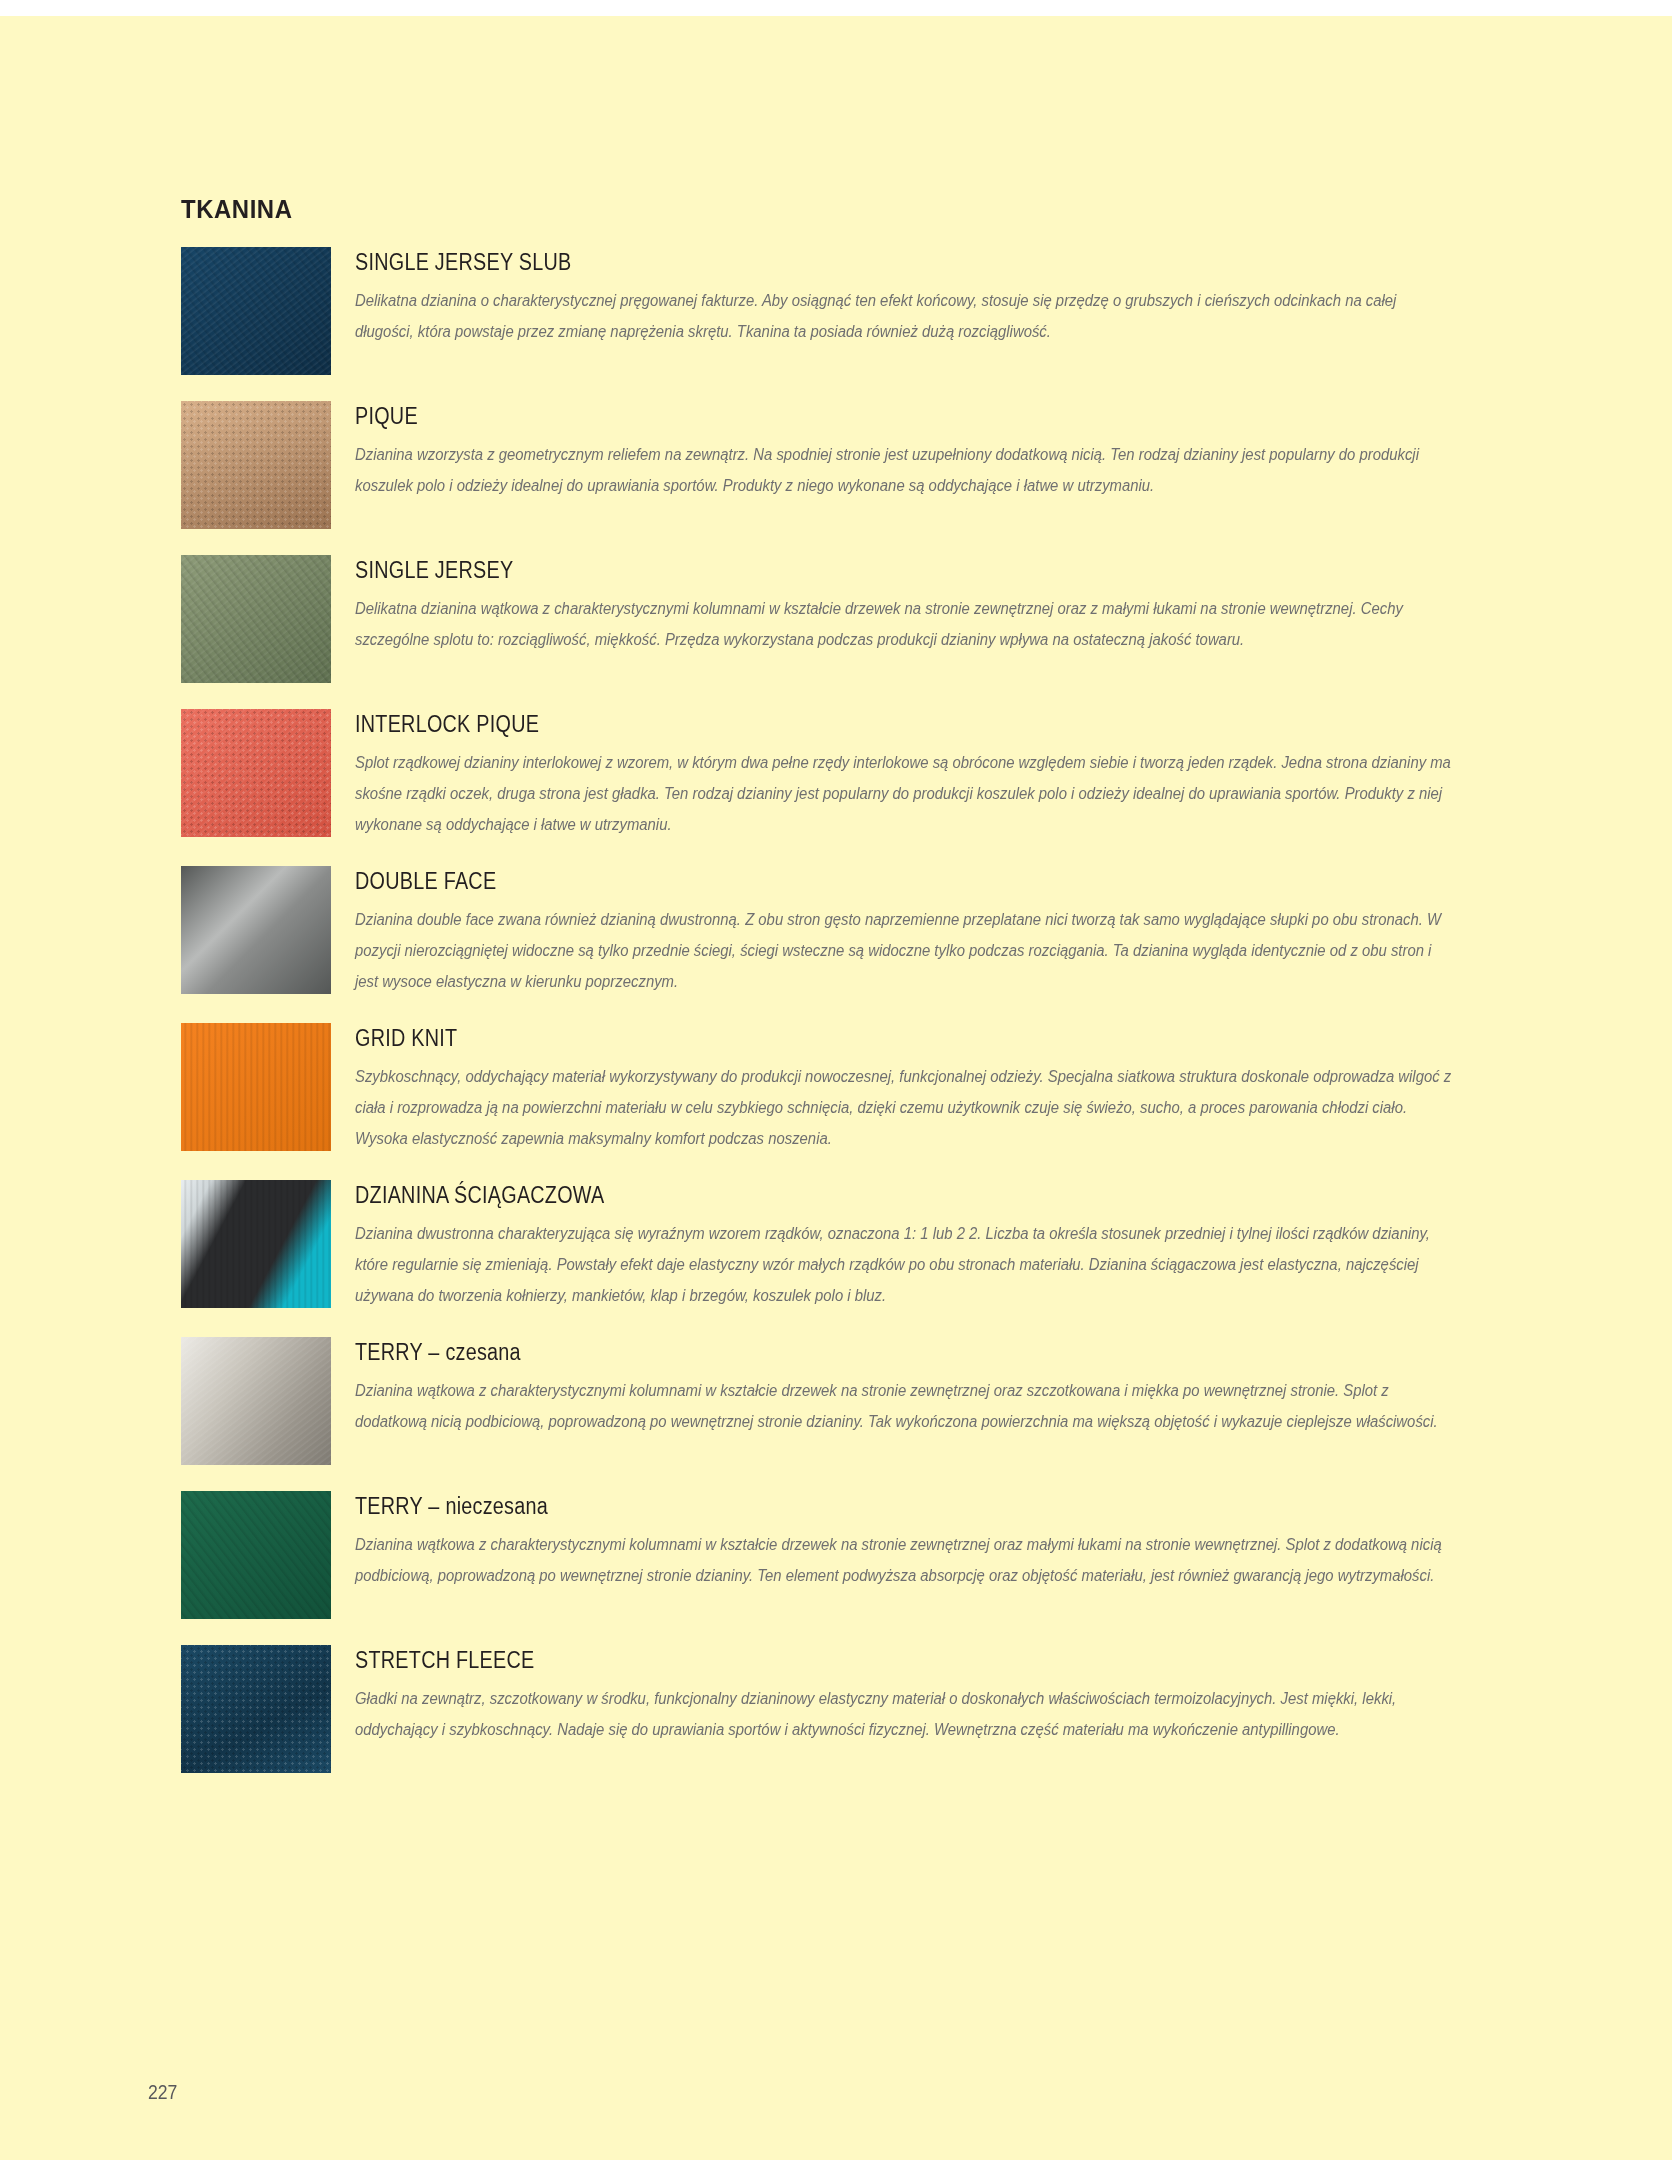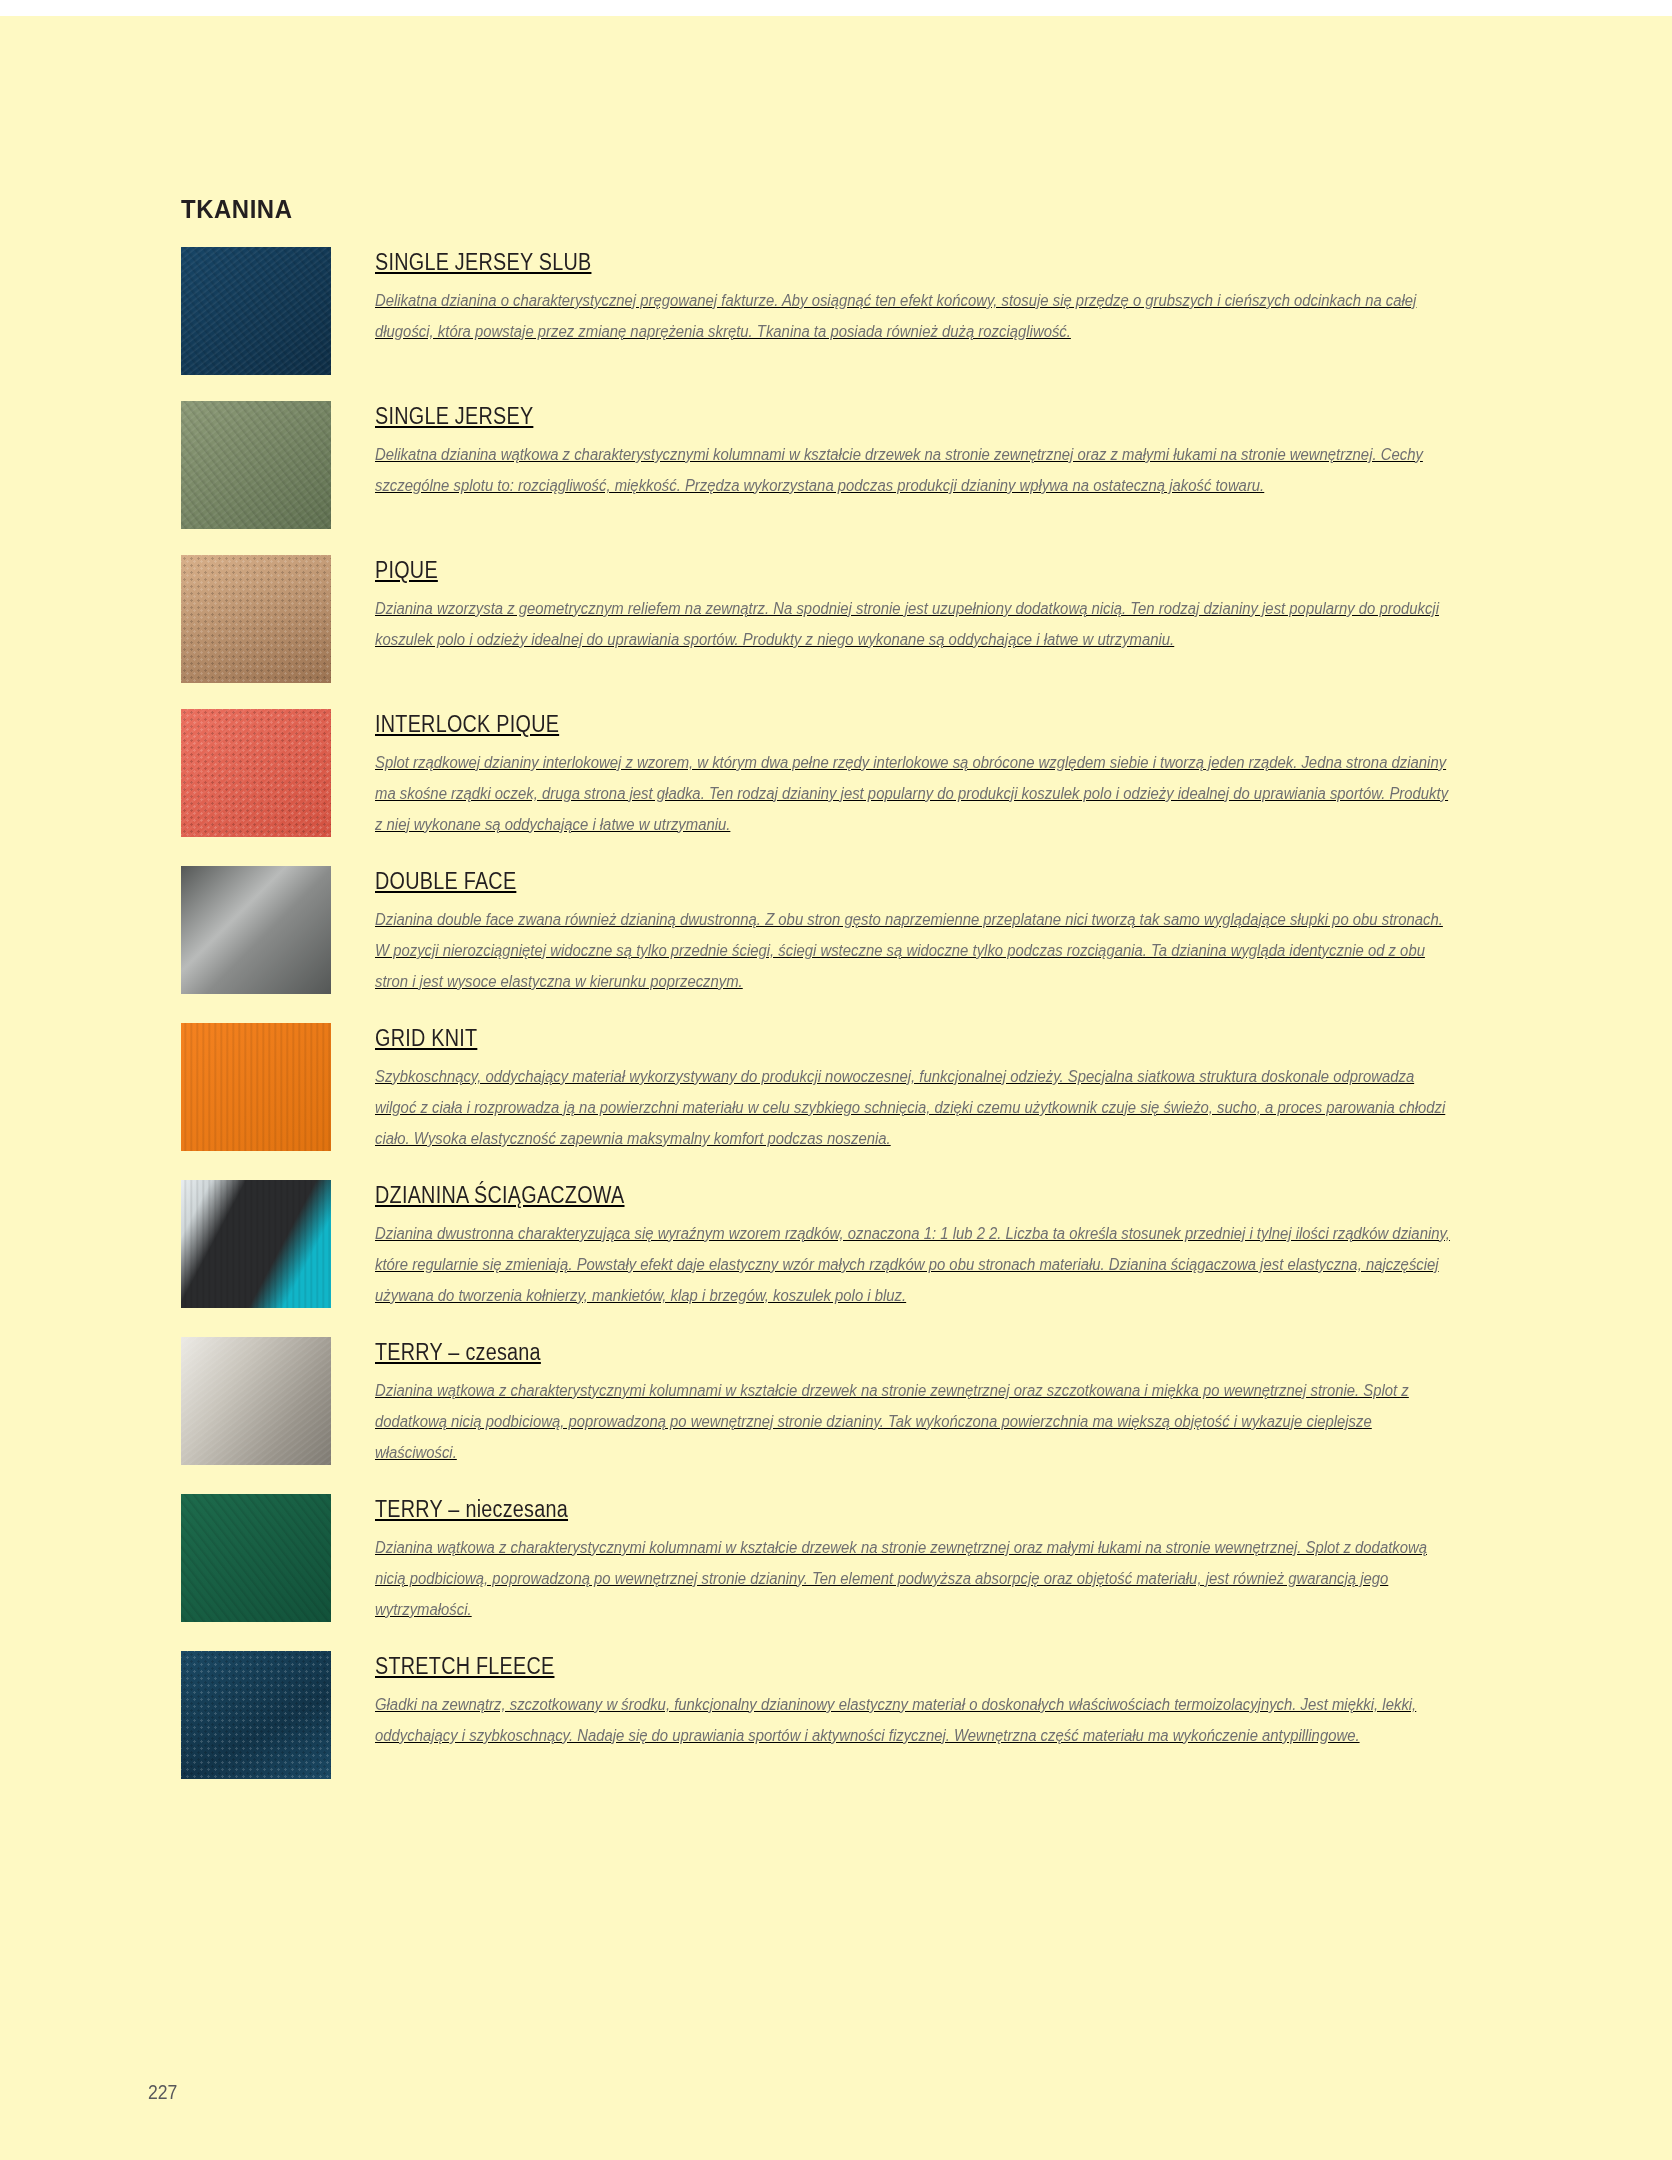--- a/index.html
+++ b/index.html
@@ -60,24 +60,23 @@
     overflow: hidden;
     background: #cccccc;
   }
 
   .swatch .tex {
     position: absolute;
     inset: 0;
   }
 
   .fabric-text {
-    padding-left: 44px;
+    padding-left: 24px;
     padding-top: 2px;
     flex: 1;
-    text-decoration: underline;
   }
 
   .fabric-name {
     font-family: "Liberation Sans", sans-serif;
     font-weight: 400;
     font-size: 23px;
     letter-spacing: 0.3px;
     color: #231f20;
     margin: 0 0 9px 0;
     transform: scaleX(0.86);
@@ -162,39 +161,39 @@
           <div class="swatch" style="background: linear-gradient(140deg, rgb(23, 69, 102) 0%, rgb(13, 45, 69) 100%);">
             <div class="tex diagA"></div>
             <div class="tex diagB"></div>
           </div>
           <div class="fabric-text">
             <div class="fabric-name">SINGLE JERSEY SLUB</div>
             <div class="fabric-desc">Delikatna dzianina o charakterystycznej pręgowanej fakturze. Aby osiągnąć ten efekt końcowy, stosuje się przędzę o grubszych i cieńszych odcinkach na całej długości, która powstaje przez zmianę naprężenia skrętu. Tkanina ta posiada również dużą rozciągliwość.</div>
           </div>
         </div>
         <div class="fabric-row">
+          <div class="swatch" style="background: linear-gradient(160deg, rgb(216, 176, 138) 0%, rgb(155, 115, 82) 100%);">
+            <div class="tex dots"></div>
+          </div>
+          <div class="fabric-text">
+            <div class="fabric-name">PIQUE</div>
+            <div class="fabric-desc">Dzianina wzorzysta z geometrycznym reliefem na zewnątrz. Na spodniej stronie jest uzupełniony dodatkową nicią. Ten rodzaj dzianiny jest popularny do produkcji koszulek polo i odzieży idealnej do uprawiania sportów. Produkty z niego wykonane są oddychające i łatwe w utrzymaniu.</div>
+          </div>
+        </div>
+        <div class="fabric-row">
           <div class="swatch" style="background: linear-gradient(140deg, rgb(141, 155, 120) 0%, rgb(95, 112, 80) 100%);">
             <div class="tex diagA"></div>
             <div class="tex diagB"></div>
           </div>
           <div class="fabric-text">
             <div class="fabric-name">SINGLE JERSEY</div>
             <div class="fabric-desc">Delikatna dzianina wątkowa z charakterystycznymi kolumnami w kształcie drzewek na stronie zewnętrznej oraz z małymi łukami na stronie wewnętrznej. Cechy szczególne splotu to: rozciągliwość, miękkość. Przędza wykorzystana podczas produkcji dzianiny wpływa na ostateczną jakość towaru.</div>
           </div>
         </div>
         <div class="fabric-row">
-          <div class="swatch" style="background: linear-gradient(160deg, rgb(216, 176, 138) 0%, rgb(155, 115, 82) 100%);">
-            <div class="tex dots"></div>
-          </div>
-          <div class="fabric-text">
-            <div class="fabric-name">PIQUE</div>
-            <div class="fabric-desc">Dzianina wzorzysta z geometrycznym reliefem na zewnątrz. Na spodniej stronie jest uzupełniony dodatkową nicią. Ten rodzaj dzianiny jest popularny do produkcji koszulek polo i odzieży idealnej do uprawiania sportów. Produkty z niego wykonane są oddychające i łatwe w utrzymaniu.</div>
-          </div>
-        </div>
-        <div class="fabric-row">
           <div class="swatch" style="background: linear-gradient(140deg, rgb(234, 111, 94) 0%, rgb(210, 80, 63) 100%);">
             <div class="tex dots"></div>
             <div class="tex diagA"></div>
           </div>
           <div class="fabric-text">
             <div class="fabric-name">INTERLOCK PIQUE</div>
             <div class="fabric-desc">Splot rządkowej dzianiny interlokowej z wzorem, w którym dwa pełne rzędy interlokowe są obrócone względem siebie i tworzą jeden rządek. Jedna strona dzianiny ma skośne rządki oczek, druga strona jest gładka. Ten rodzaj dzianiny jest popularny do produkcji koszulek polo i odzieży idealnej do uprawiania sportów. Produkty z niej wykonane są oddychające i łatwe w utrzymaniu.</div>
           </div>
         </div>
         <div class="fabric-row">

